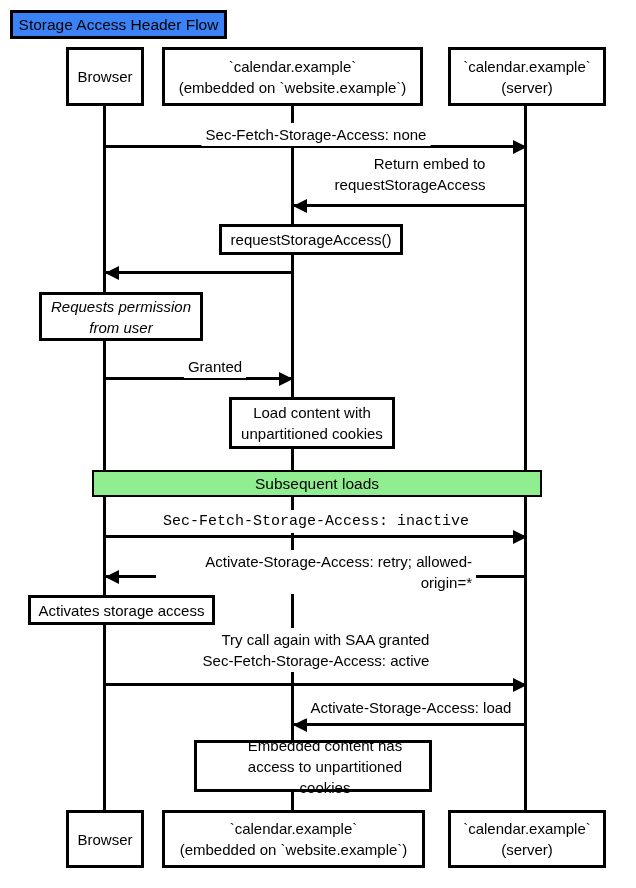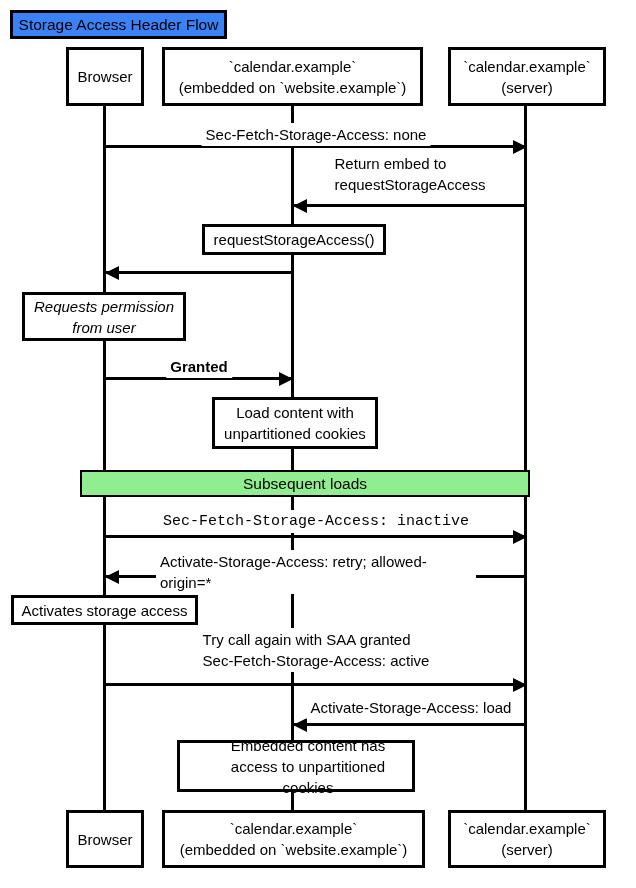--- a/index.html
+++ b/index.html
@@ -12,26 +12,26 @@
   .pbox{position:absolute;border:3px solid #000;background:#fff;box-sizing:border-box;
         display:flex;align-items:center;justify-content:center;text-align:center;
         font-size:15px;line-height:1.4;white-space:pre-line;}
   .lifeline{position:absolute;width:3px;background:#000;top:104px;height:708px;}
   .mline{position:absolute;height:3px;background:#000;}
   .ahead-r{position:absolute;width:0;height:0;border-top:7px solid transparent;
            border-bottom:7px solid transparent;border-left:14px solid #000;}
   .ahead-l{position:absolute;width:0;height:0;border-top:7px solid transparent;
            border-bottom:7px solid transparent;border-right:14px solid #000;}
   .mlabel{position:absolute;background:#fff;font-size:15px;line-height:1.4;
-          padding:1px 4px;text-align:left;white-space:pre-line;
+          padding:1px 4px;text-align:right;white-space:pre-line;
           transform:translateX(-50%);}
   .note{position:absolute;background:#fff;border:3px solid #000;box-sizing:border-box;
         font-size:15px;line-height:1.4;text-align:center;white-space:pre-line;
-        display:flex;align-items:center;justify-content:center;padding:1px 4px;}
-  .sectionbar{position:absolute;left:80px;top:470px;width:450px;height:27px;
+        display:flex;align-items:center;justify-content:center;padding:1px 4px;margin-left:17px;}
+  .sectionbar{position:absolute;left:92px;top:470px;width:450px;height:27px;
               border:2px solid #000;box-sizing:border-box;background:#90ee90;
               display:flex;align-items:center;justify-content:center;font-size:15.5px;}
 </style>
 </head>
 <body>
 
 <div class="stage">
 
   <div class="lifeline" style="left:103px;"></div>
   <div class="lifeline" style="left:291px;"></div>
@@ -61,21 +61,21 @@
   <div class="mline" style="left:293px;top:723px;width:234px;"></div>
   <div class="ahead-l" style="left:293px;top:718px;"></div>
 
   <div class="sectionbar">
     <span>Subsequent loads</span>
   </div>
 
   <div class="mlabel" style="left:316px;top:123px;">Sec-Fetch-Storage-Access: none</div>
   <div class="mlabel" style="left:410px;top:152px;">Return embed to
 requestStorageAccess</div>
-  <div class="mlabel" style="left:199px;top:355px;font-weight:bold;">Granted</div>
+  <div class="mlabel" style="left:215px;top:355px;">Granted</div>
   <div class="mlabel" style="left:316px;top:510px;font-family:Liberation Mono, monospace;">Sec-Fetch-Storage-Access: inactive</div>
   <div class="mlabel" style="left:316px;top:628px;">Try call again with SAA granted
 Sec-Fetch-Storage-Access: active</div>
   <div class="mlabel" style="left:316px;top:550px;">Activate-Storage-Access: retry; allowed-origin=*</div>
   <div class="mlabel" style="left:411px;top:696px;">Activate-Storage-Access: load</div>
 
   <div class="note" style="left:202px;top:224px;width:184px;height:31px;">requestStorageAccess()</div>
   <div class="note" style="left:22px;top:292px;width:164px;height:49px;font-style:italic;">Requests permission
 from user</div>
   <div class="note" style="left:212px;top:397px;width:166px;height:52px;">Load content with

